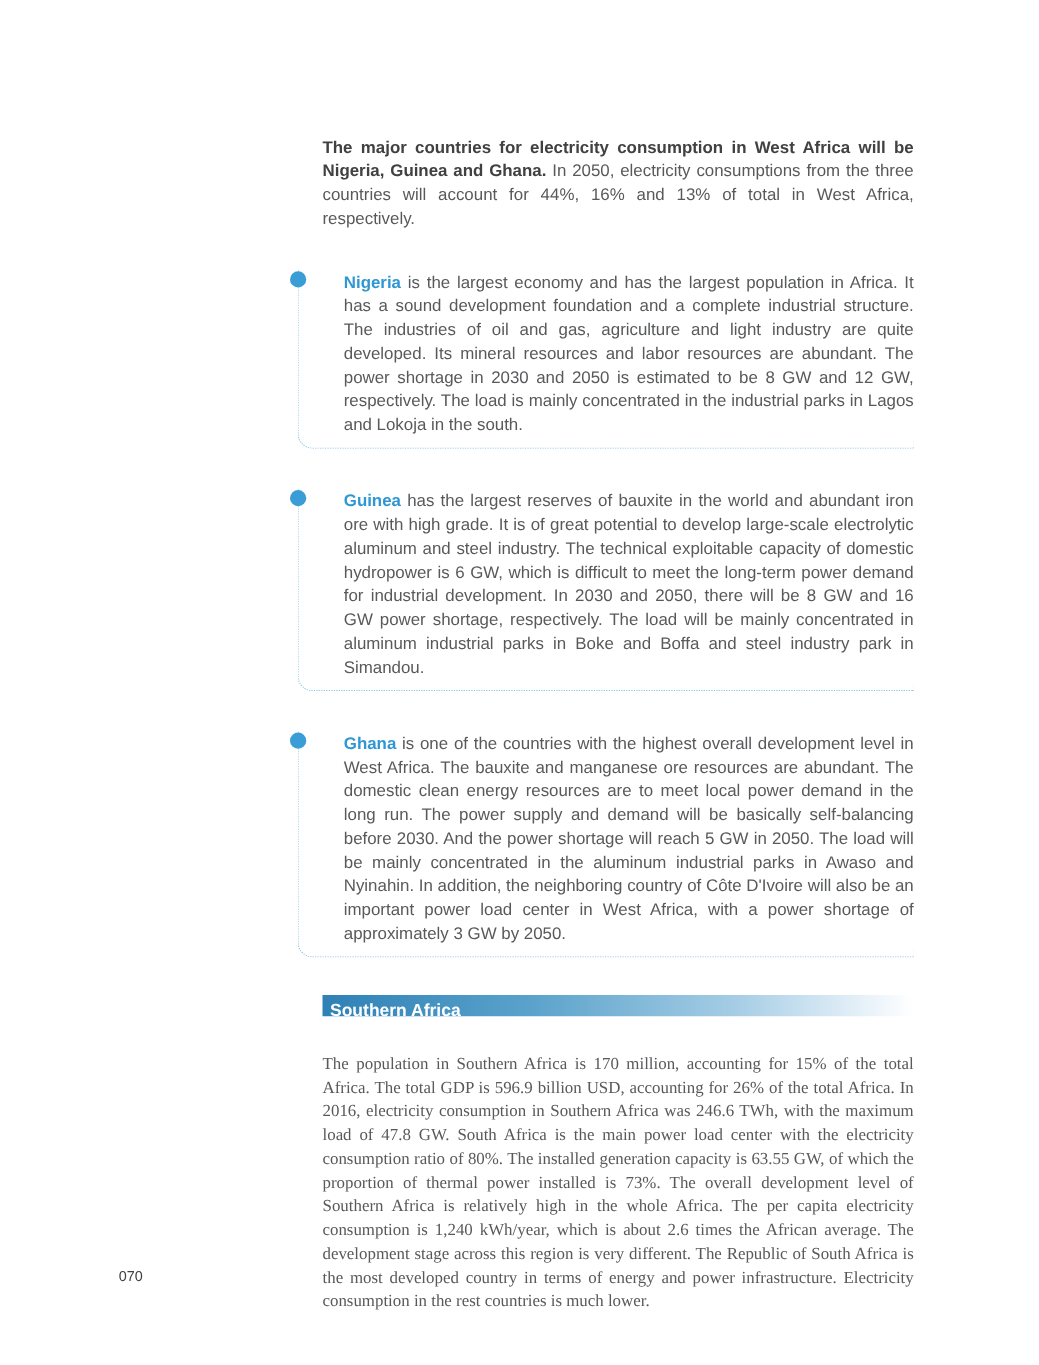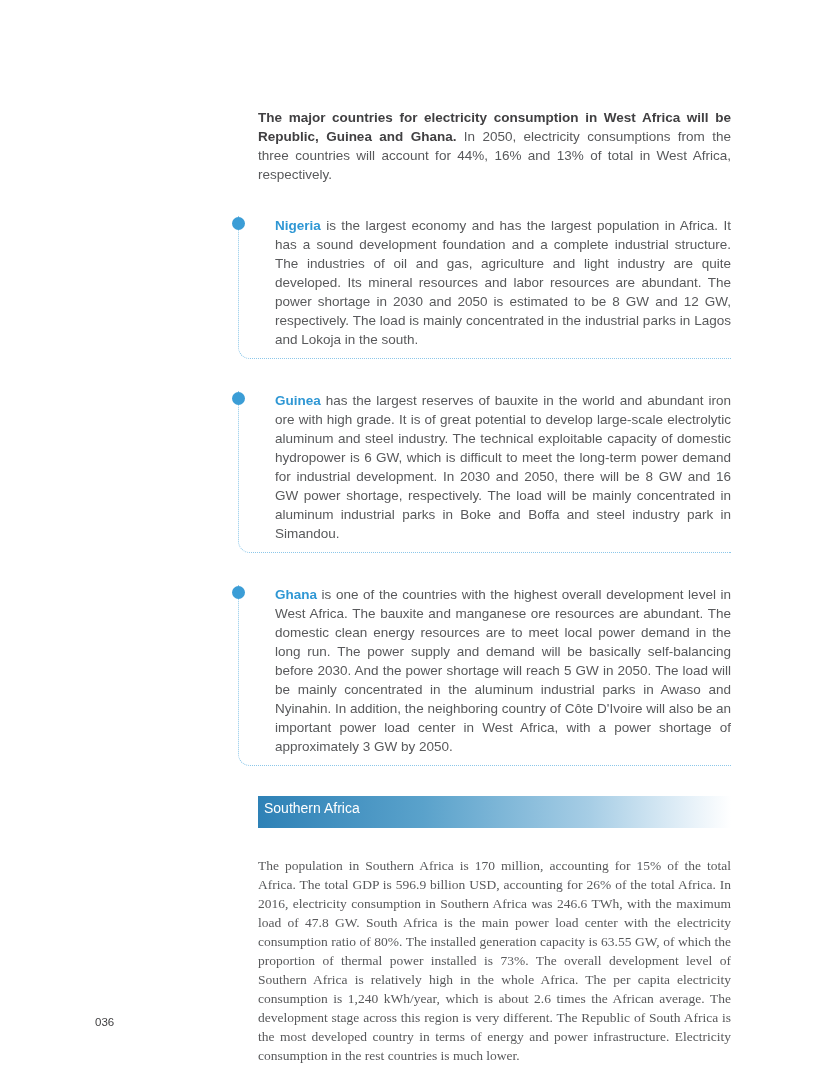--- a/index.html
+++ b/index.html
@@ -46,26 +46,26 @@
     height: 13px;
     border-radius: 50%;
     background: #3b9dd6;
   }
   .country-name {
     font-weight: bold;
     color: #2f97d4;
   }
   .section-header {
     margin-top: 30px;
-    height: 32px;
+    height: 17px;
     line-height: 24px;
     padding-left: 6px;
     background: linear-gradient(to right, #2e81b6 0%, #5aa2cb 35%, #a6cde5 70%, #e8f2f9 92%, #ffffff 100%);
     color: #ffffff;
-    font-weight: normal;
+    font-weight: bold;
     font-size: 14px;
   }
   .section-body {
     margin-top: 28px;
     font-family: Liberation Serif, serif;
   }
   .page-number {
     position: absolute;
     left: 95px;
     top: 1016px;
@@ -73,21 +73,21 @@
     color: #414042;
   }
 </style>
 </head>
 <body>
 
 <div class="page">
 
   <div class="content">
 
-    <p class="para"><span class="lead-bold">The major countries for electricity consumption in West Africa will be Republic, Guinea and Ghana.</span><span> In 2050, electricity consumptions from the three countries will account for 44%, 16% and 13% of total in West Africa, respectively.</span></p>
+    <p class="para"><span class="lead-bold">The major countries for electricity consumption in West Africa will be Nigeria, Guinea and Ghana.</span><span> In 2050, electricity consumptions from the three countries will account for 44%, 16% and 13% of total in West Africa, respectively.</span></p>
 
     <div class="bullet-block">
       <span class="bullet-dot"></span>
       <p class="para"><span class="country-name">Nigeria</span><span> is the largest economy and has the largest population in Africa. It has a sound development foundation and a complete industrial structure. The industries of oil and gas, agriculture and light industry are quite developed. Its mineral resources and labor resources are abundant. The power shortage in 2030 and 2050 is estimated to be 8 GW and 12 GW, respectively. The load is mainly concentrated in the industrial parks in Lagos and Lokoja in the south.</span></p>
     </div>
 
     <div class="bullet-block">
       <span class="bullet-dot"></span>
       <p class="para"><span class="country-name">Guinea</span><span> has the largest reserves of bauxite in the world and abundant iron ore with high grade. It is of great potential to develop large-scale electrolytic aluminum and steel industry. The technical exploitable capacity of domestic hydropower is 6 GW, which is difficult to meet the long-term power demand for industrial development. In 2030 and 2050, there will be 8 GW and 16 GW power shortage, respectively. The load will be mainly concentrated in aluminum industrial parks in Boke and Boffa and steel industry park in Simandou.</span></p>
     </div>
@@ -96,15 +96,15 @@
       <span class="bullet-dot"></span>
       <p class="para"><span class="country-name">Ghana</span><span> is one of the countries with the highest overall development level in West Africa. The bauxite and manganese ore resources are abundant. The domestic clean energy resources are to meet local power demand in the long run. The power supply and demand will be basically self-balancing before 2030. And the power shortage will reach 5 GW in 2050. The load will be mainly concentrated in the aluminum industrial parks in Awaso and Nyinahin. In addition, the neighboring country of Côte D'Ivoire will also be an important power load center in West Africa, with a power shortage of approximately 3 GW by 2050.</span></p>
     </div>
 
     <div class="section-header">Southern Africa</div>
 
     <p class="para section-body">The population in Southern Africa is 170 million, accounting for 15% of the total Africa. The total GDP is 596.9 billion USD, accounting for 26% of the total Africa. In 2016, electricity consumption in Southern Africa was 246.6 TWh, with the maximum load of 47.8 GW. South Africa is the main power load center with the electricity consumption ratio of 80%. The installed generation capacity is 63.55 GW, of which the proportion of thermal power installed is 73%. The overall development level of Southern Africa is relatively high in the whole Africa. The per capita electricity consumption is 1,240 kWh/year, which is about 2.6 times the African average. The development stage across this region is very different. The Republic of South Africa is the most developed country in terms of energy and power infrastructure. Electricity consumption in the rest countries is much lower.</p>
 
   </div>
 
-  <div class="page-number">036</div>
+  <div class="page-number">070</div>
 
 </div>
 
 </body></html>

